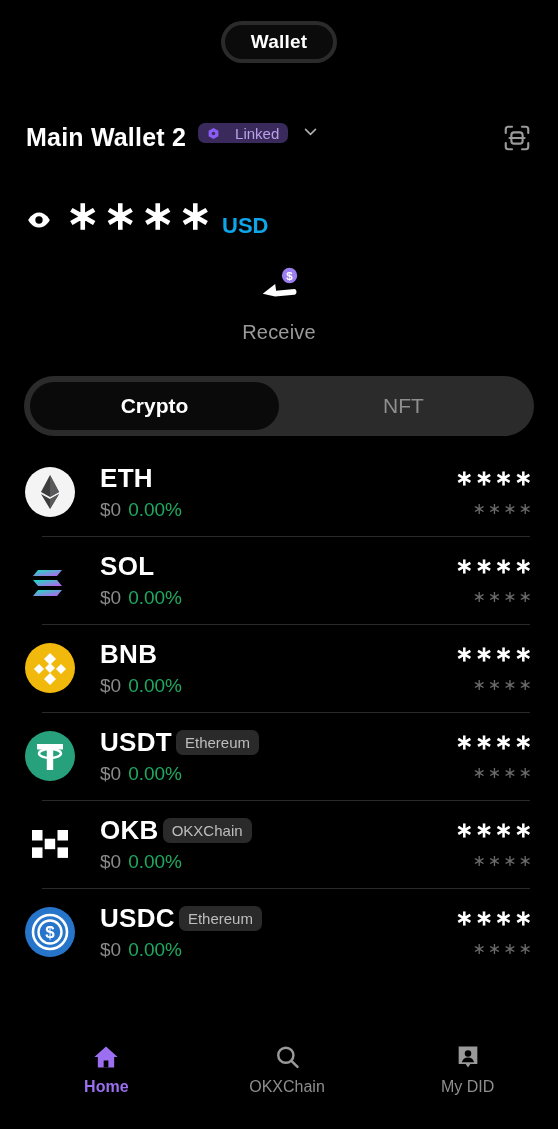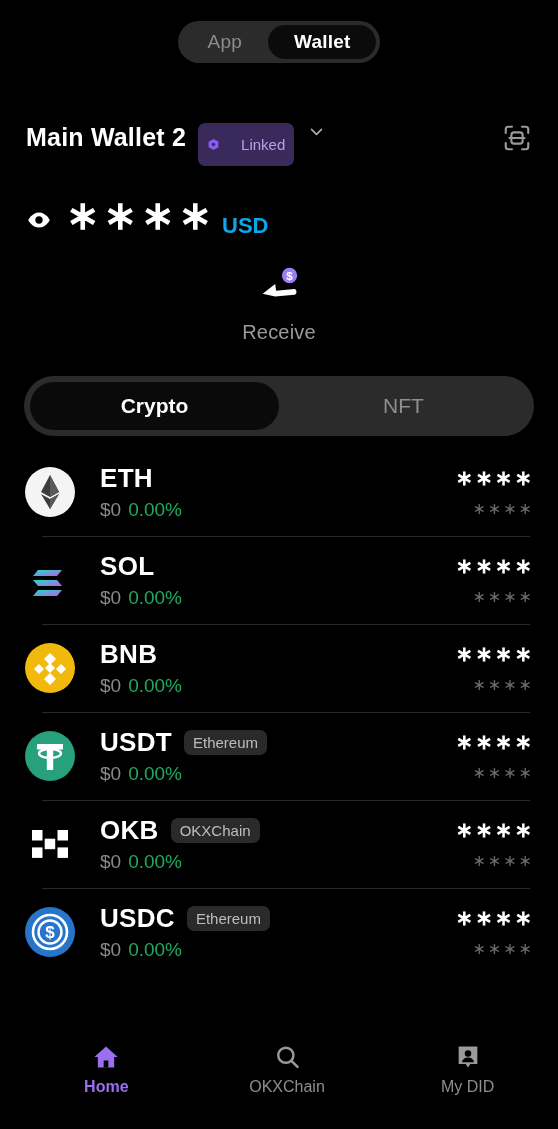--- a/index.html
+++ b/index.html
@@ -27,23 +27,23 @@
   .top-seg.inactive { color:#8c8c8c; }
   .top-seg.active { background:#0b0b0b; color:#fff; font-weight:bold; }
 
   
   .wallet-header {
     display:flex; align-items:flex-start;
     padding:0 26px; margin-top:60px; height:44px;
   }
   .wallet-name { color:#fff; font-size:25px; font-weight:bold; letter-spacing:.2px; }
   .linked-badge {
-    display:flex; align-items:center; gap:21px;
+    display:flex; align-items:center; gap:15px;
     background:#3a2a5c; border-radius:7px;
-    height:43px; padding:0 9px; margin-left:12px;
+    height:20px; padding:0 9px; margin-left:12px;
   }
   .linked-badge .hex { width:13px; height:13px; flex:0 0 13px; }
   .linked-text { color:#b9a0e8; font-size:15px; }
   .chev {
     margin-left:14px; width:17px; height:17px; flex:0 0 17px; color:#b0b0b0;
   }
   .scan-btn { margin-left:auto; width:30px; height:30px; color:#9a9a9a; }
 
   
   .balance-row {
@@ -85,21 +85,21 @@
   .token-row + .token-row::before {
     content:""; position:absolute; top:0; left:18px; right:4px;
     height:1px; background:#2a2a2a;
   }
   .token-ic { width:52px; height:52px; flex:0 0 52px; }
   .token-mid { margin-left:24px; flex:1; min-width:0; }
   .token-line1 { display:flex; align-items:center; }
   .token-sym { color:#fff; font-size:26px; font-weight:bold; letter-spacing:.3px; }
   .chain-badge {
     background:#2a2a2a; color:#bdbdbd; border-radius:7px;
-    font-size:15px; padding:4px 9px; margin-left:12px; white-space:nowrap;
+    font-size:15px; padding:4px 9px; margin-left:4px; white-space:nowrap;
   }
   .token-line2 { display:flex; align-items:center; gap:7px; margin-top:5px; }
   .token-price { color:#8a8a8a; font-size:19px; }
   .token-chg { color:#1fa95f; font-size:19px; }
   .token-right { text-align:right; flex:0 0 auto; margin-left:10px; }
   .token-amt { color:#fff; font-size:21px; font-weight:bold; letter-spacing:2px; }
   .token-val { color:#6a6a6a; font-size:16px; letter-spacing:2px; margin-top:9px; }
 
   
   .bottom-nav {
@@ -112,21 +112,20 @@
   .nav-item.active .nav-label { color:#9b6ff0; font-weight:bold; }
   .nav-item.inactive .nav-label { color:#8e8e8e; }
 </style>
 </head>
 <body>
 
 <div class="screen">
 
   <div class="top-toggle-wrap">
     <div class="top-toggle">
-      <div class="top-seg inactive">App</div>
       <div class="top-seg active">Wallet</div>
     </div>
   </div>
 
   <div class="wallet-header">
     <div class="wallet-name">Main Wallet 2</div>
 
     <div class="linked-badge">
       <svg class="hex" viewBox="0 0 24 24">
         <path d="M12 2 L21 7 V17 L12 22 L3 17 V7 Z" fill="#8b5cf6"></path>

